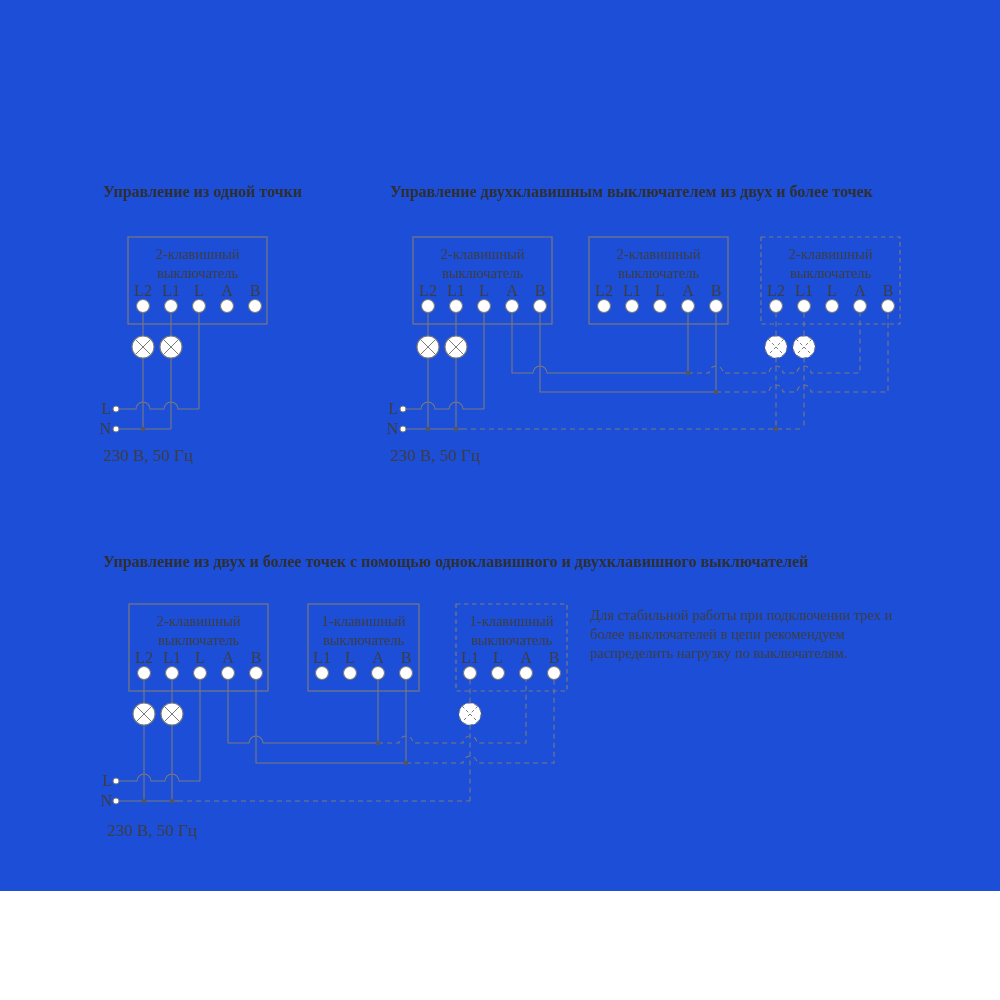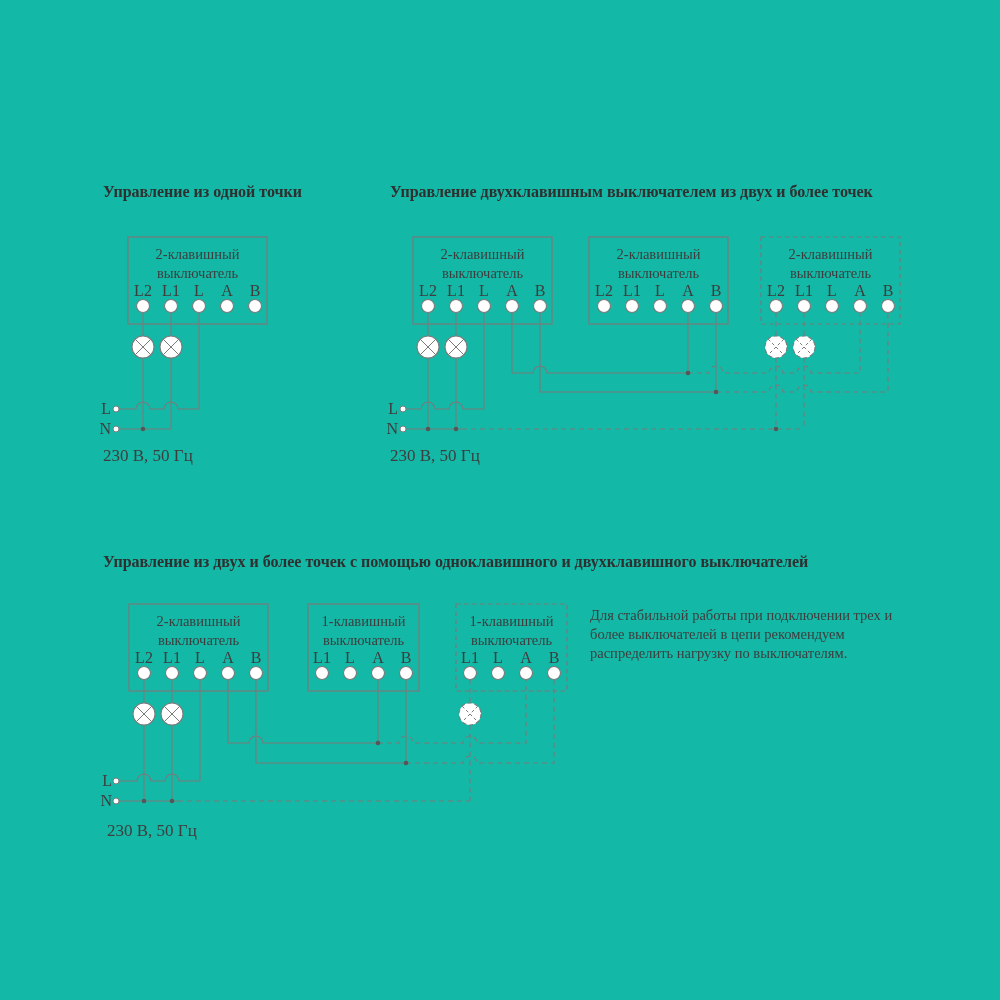--- a/index.html
+++ b/index.html
@@ -1,20 +1,20 @@
 <!DOCTYPE html>
 <html><head>
 <meta charset="utf-8">
 <style>
   html, body { margin: 0; padding: 0; background: #ffffff; }
   .page {
     position: relative;
     width: 1000px;
-    height: 1000px;
-    background: #14b8a6;
+    height: 891px;
+    background: #1d4ed8;
     font-family: "Liberation Serif", serif;
     overflow: hidden;
   }
   svg { position: absolute; left: 0; top: 0; }
 
   
   .wire   { fill: none; stroke: #7a7a7a; stroke-width: 1.1; }
   .wire-d { fill: none; stroke: #7a7a7a; stroke-width: 1.1; stroke-dasharray: 5 4; }
   .box    { fill: none; stroke: #7a7a7a; stroke-width: 1.2; }
   .box-d  { fill: none; stroke: #7a7a7a; stroke-width: 1.2; stroke-dasharray: 4.5 3.5; }

